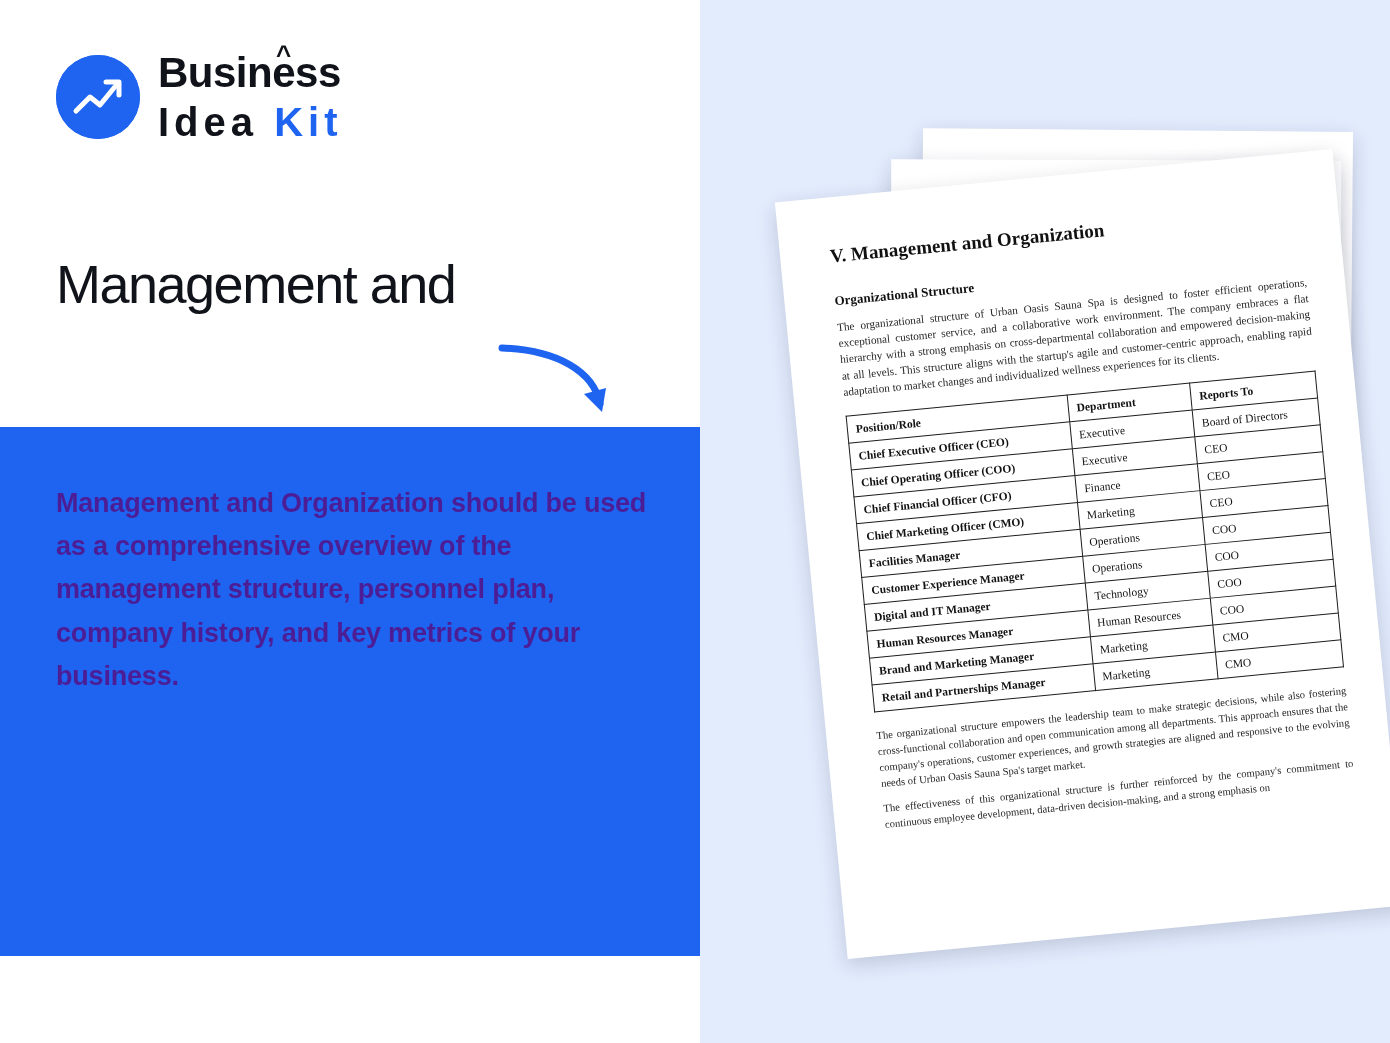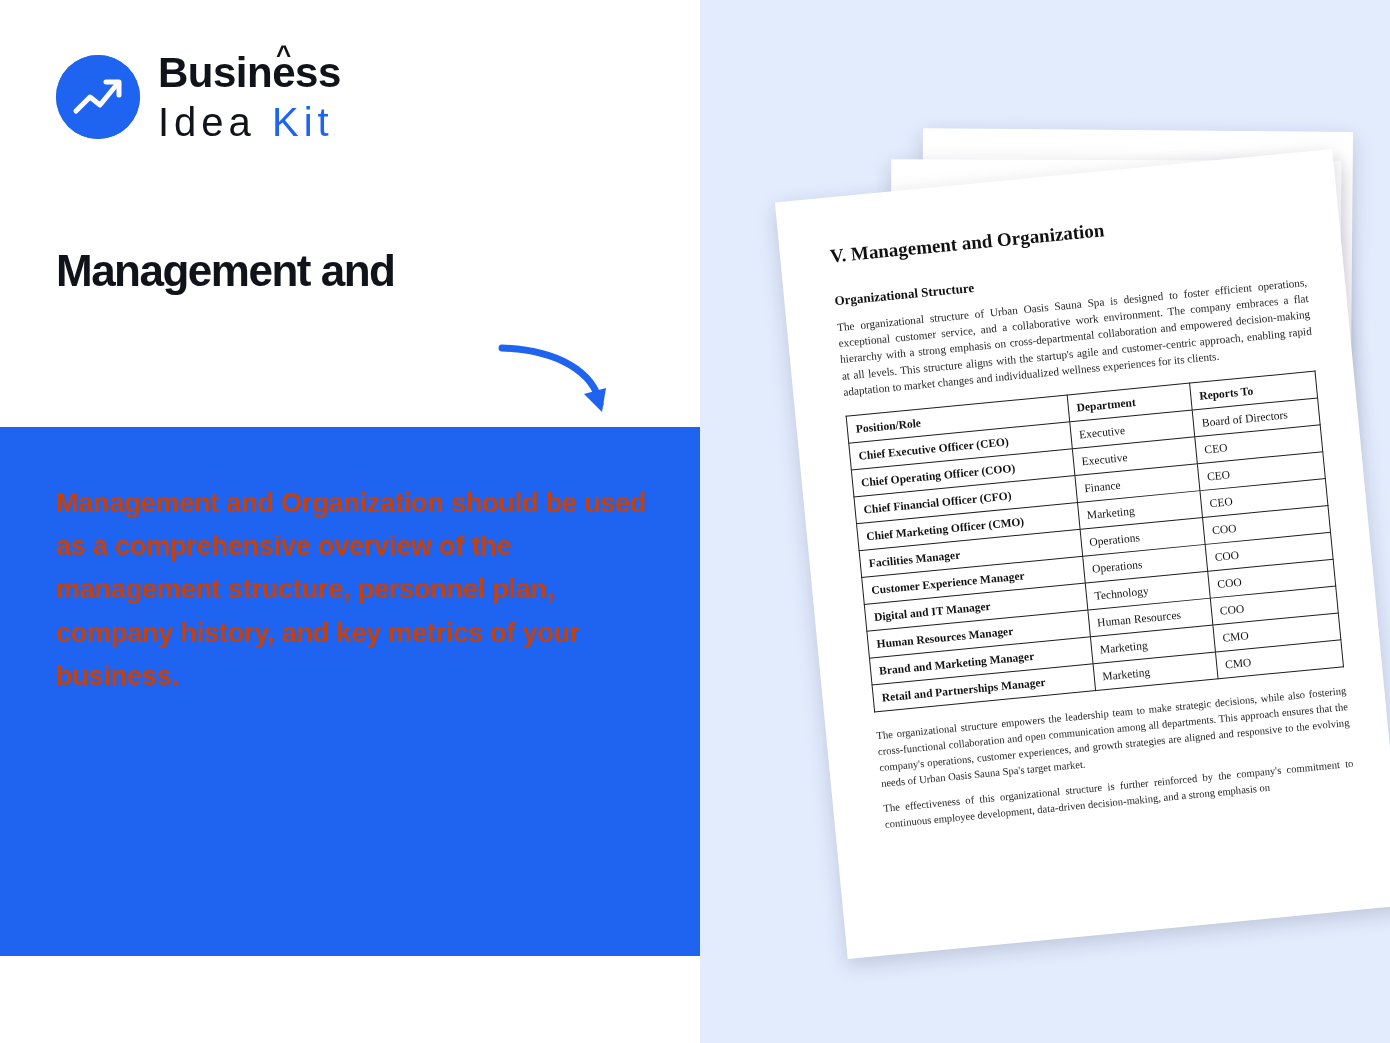--- a/index.html
+++ b/index.html
@@ -63,51 +63,51 @@
   }
   .logo-hat {
     position: absolute;
     left: 118px; top: -10px;
     font-size: 26px;
     color: #11131a;
   }
   .logo-text .l2 {
     margin-top: 8px;
     font-size: 40px;
-    font-weight: normal;
+    font-weight: bold;
     color: #11131a;
     letter-spacing: 5px;
   }
   .logo-text .l2 .kit { color: #1f64f0; }
 
   
   .headline {
     position: absolute;
-    left: 56px; top: 246px;
-    font-size: 44px;
-    font-weight: bold;
+    left: 56px; top: 254px;
+    font-size: 54px;
+    font-weight: normal;
     line-height: 1.12;
     letter-spacing: -1.5px;
     color: #11131a;
   }
   .headline .hl2 { color: #1f64f0; display: block; }
 
   
   .arrow {
     position: absolute;
     left: 498px; top: 338px;
     width: 120px; height: 90px;
   }
 
   
   .body-copy {
     position: absolute;
     left: 56px; top: 482px;
     width: 600px;
-    color: #c2410c;
+    color: #4c1d95;
     font-size: 27px;
     font-weight: bold;
     line-height: 1.6;
     letter-spacing: -0.2px;
   }
 
   
   .docs {
     position: absolute;
     left: 640px; top: 120px;

